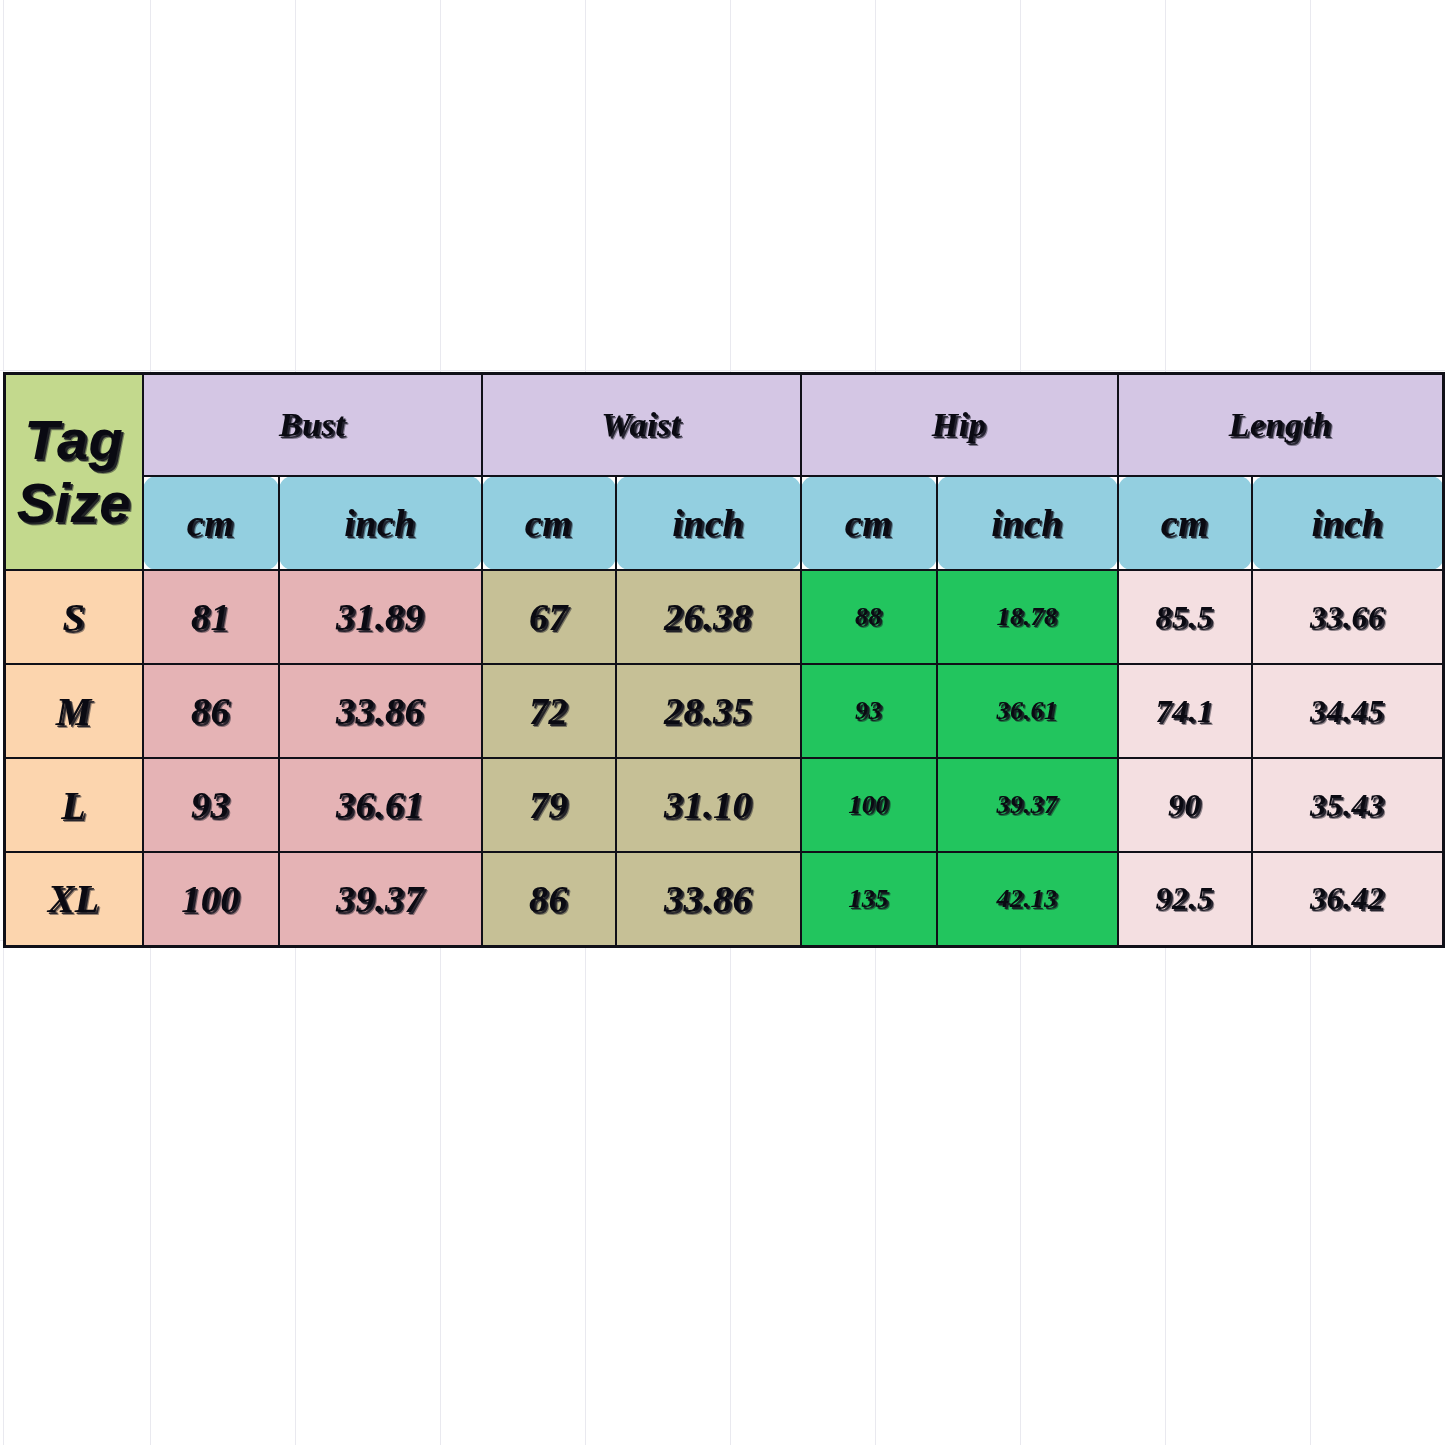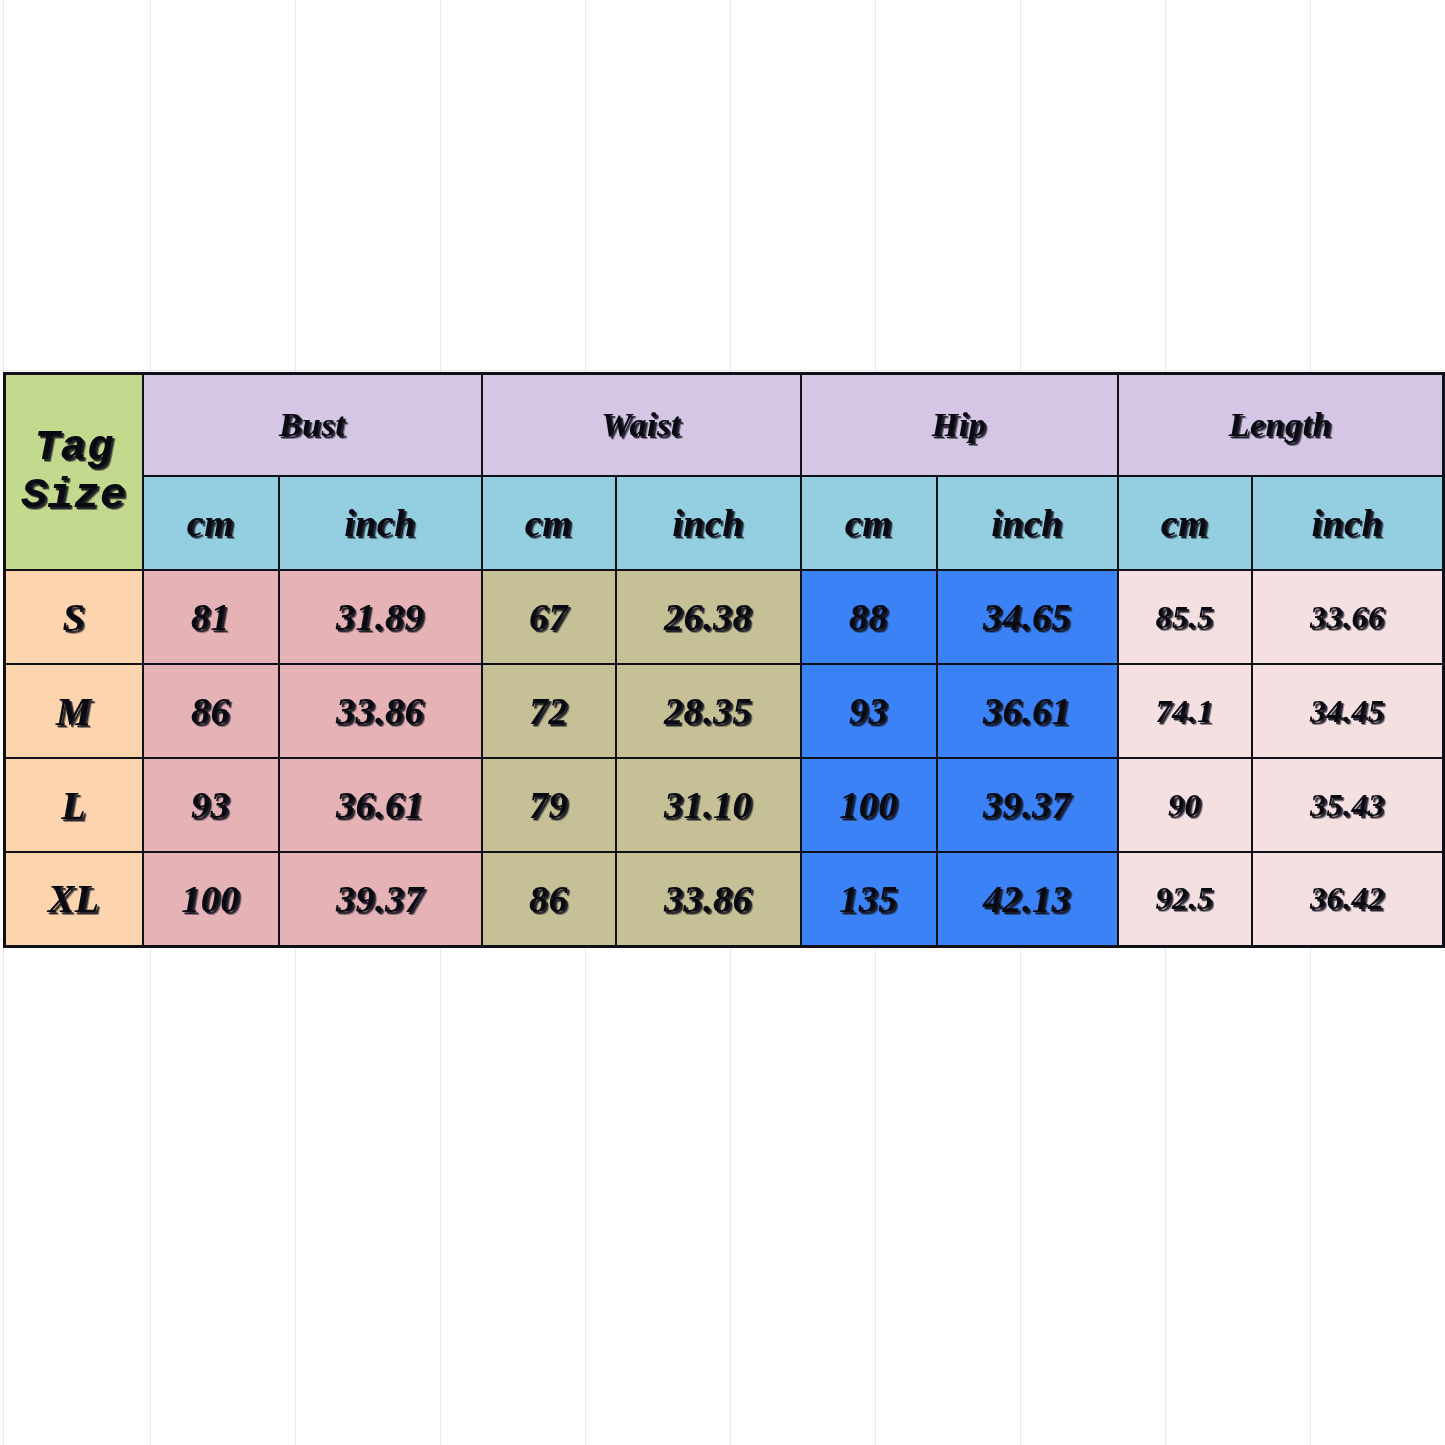--- a/index.html
+++ b/index.html
@@ -52,47 +52,48 @@
   .col-wcm    { width: 134px; }
   .col-winch  { width: 185px; }
   .col-hcm    { width: 136px; }
   .col-hinch  { width: 181px; }
   .col-lcm    { width: 134px; }
   .col-linch  { width: 192px; }
 
   
   .tag-head {
     background: #c3d98d;
-    font-size: 43px;
+    font-size: 56px;
     line-height: 1.12;
-    font-family: Liberation Mono, monospace;
+    font-family: Liberation Sans, sans-serif;
   }
   .tag-head .tag-line {
     display: block;
   }
 
   .group-head {
     background: #d4c6e4;
     height: 100px;
     font-size: 34px;
   }
 
   .unit-head {
     background: #93cfe0;
     height: 92px;
     font-size: 38px;
+    border-radius: 14px;
   }
 
   
   tbody tr { height: 94px; }
 
   td.cell-size   { background: #fcd5ae; font-size: 40px; }
   td.cell-bust   { background: #e5b3b5; font-size: 38px; }
   td.cell-waist  { background: #c6c096; font-size: 38px; }
-  td.cell-hip    { background: #3b82f6; font-size: 38px; }
+  td.cell-hip    { background: #22c55e; font-size: 26px; }
   td.cell-length { background: #f4dfe1; font-size: 32px; }
 
   
   .guide {
     position: absolute;
     background: #e9e9ef;
   }
   .guide.v { width: 1px; height: 1445px; top: 0; }
   .guide.h { height: 1px; width: 1445px; left: 0; }
 </style>
@@ -150,21 +151,21 @@
     </thead>
 
     <tbody>
       <tr>
         <td class="cell-size">S</td>
         <td class="cell-bust">81</td>
         <td class="cell-bust">31.89</td>
         <td class="cell-waist">67</td>
         <td class="cell-waist">26.38</td>
         <td class="cell-hip">88</td>
-        <td class="cell-hip">34.65</td>
+        <td class="cell-hip">18.78</td>
         <td class="cell-length">85.5</td>
         <td class="cell-length">33.66</td>
       </tr>
       <tr>
         <td class="cell-size">M</td>
         <td class="cell-bust">86</td>
         <td class="cell-bust">33.86</td>
         <td class="cell-waist">72</td>
         <td class="cell-waist">28.35</td>
         <td class="cell-hip">93</td>

